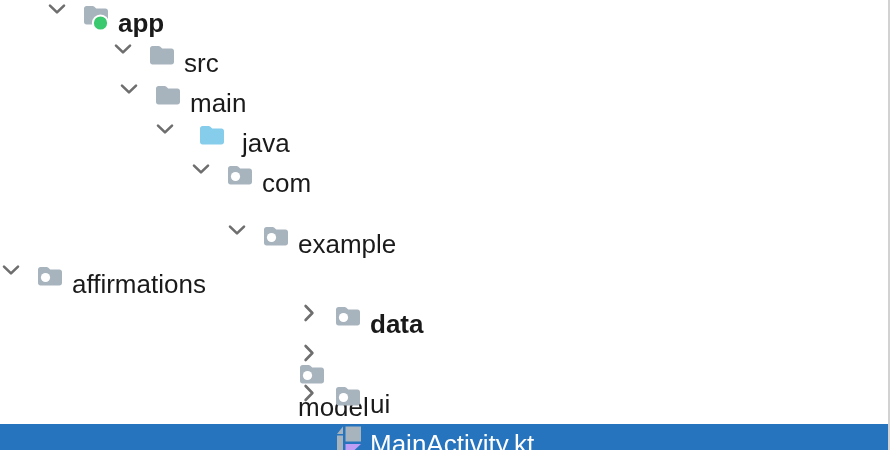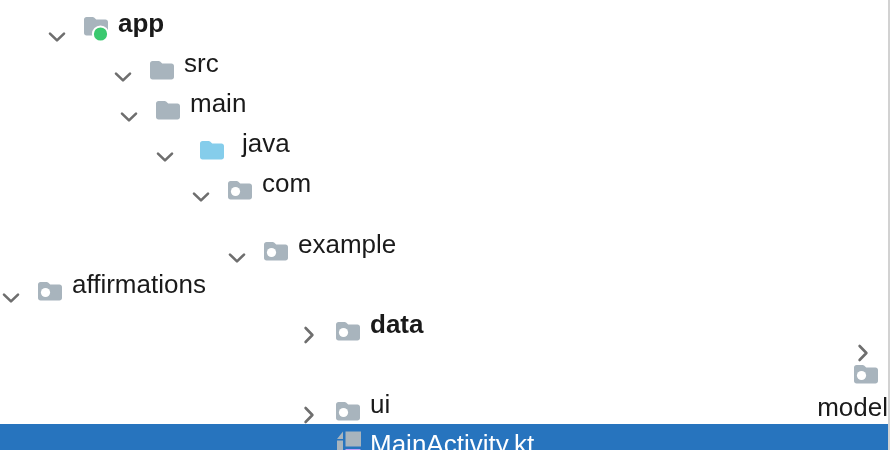--- a/index.html
+++ b/index.html
@@ -27,21 +27,21 @@
   }
   .tree {
     position: absolute;
     top: 3px;
     left: 0;
     width: 888px;
   }
   .row {
     height: 40px;
     display: flex;
-    align-items: flex-end;
+    align-items: flex-start;
     box-sizing: border-box;
     cursor: default;
   }
   .row.selected {
     background: var(--selection-bg, #2774be);
   }
   .twisty {
     width: 22px;
     margin-right: 14px;
     display: flex;

